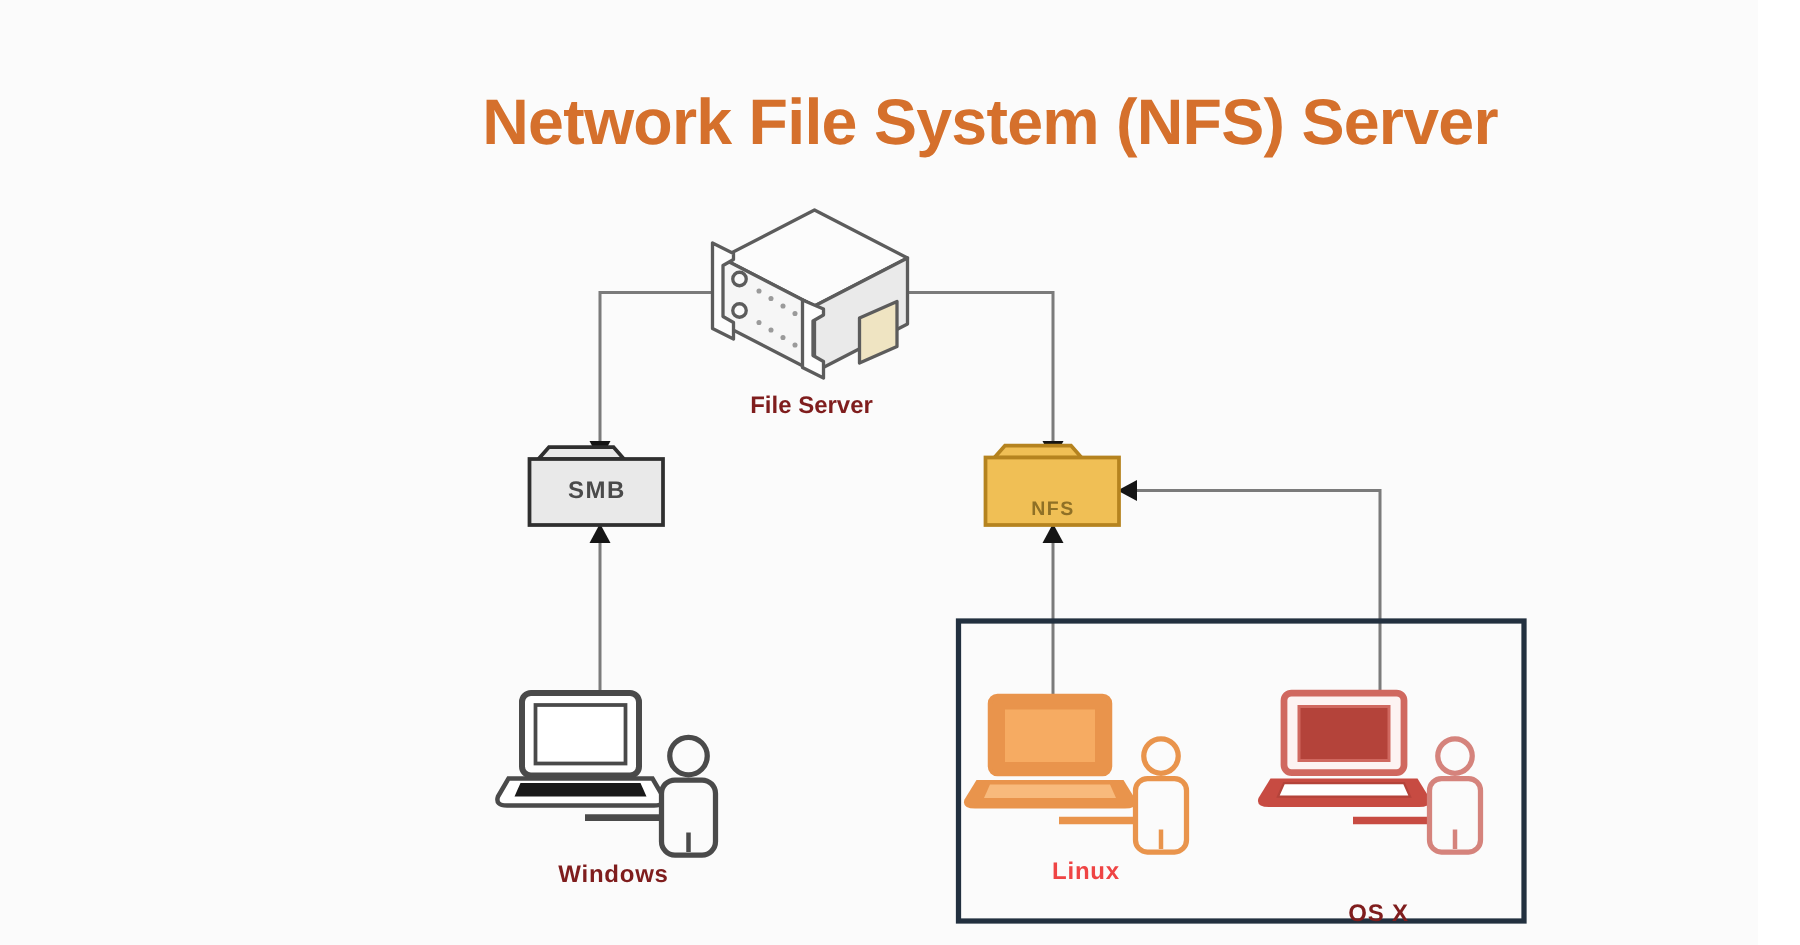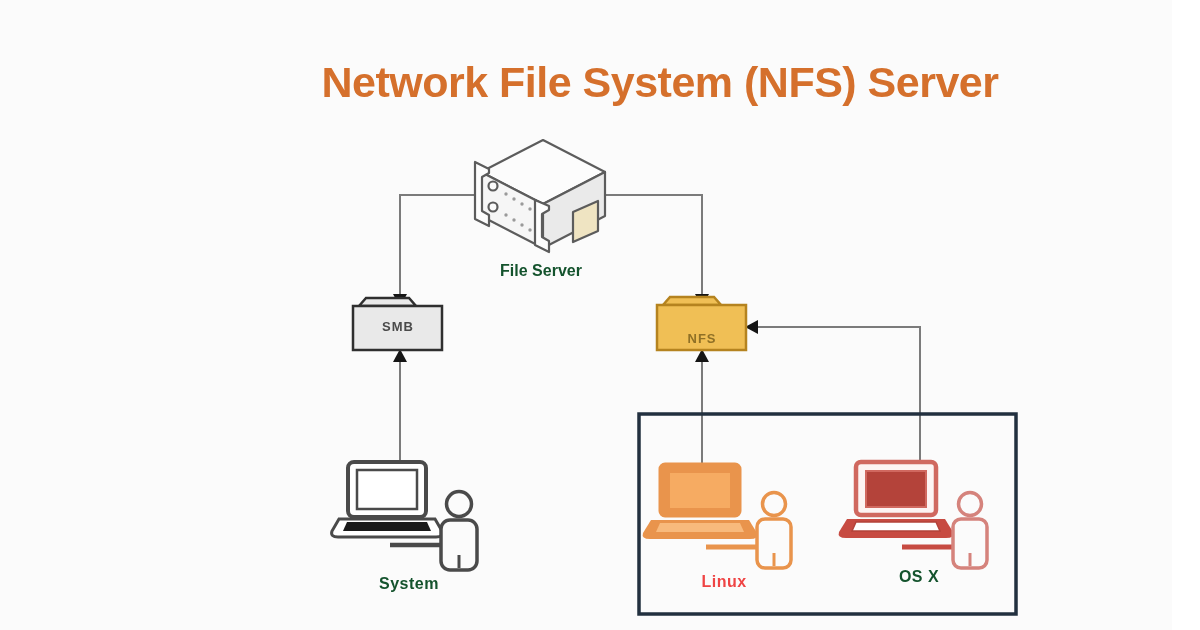--- a/index.html
+++ b/index.html
@@ -8,36 +8,36 @@
     width:1172px;height:630px;
     background:#fbfbfb;
     overflow:hidden;
     font-family:"Liberation Sans", sans-serif;
   }
   .stage svg{position:absolute;left:0;top:0;}
   .txt{
     position:absolute;
     transform:translateX(-50%);
     white-space:nowrap;
-    color:#14532d;
+    color:#7f1d1d;
     font-weight:700;
   }
   .title{
     top:58px;left:660px;
     font-size:43px;
     letter-spacing:-0.5px;
     color:#d5702c;
   }
   .node-label{font-size:16px;letter-spacing:0.5px;}
   .file-server-label{top:262px;left:541px;font-size:16px;}
-  .smb-label{top:319px;left:398px;font-size:13px;letter-spacing:1px;color:#4a4a4a;font-weight:600;}
+  .smb-label{top:319px;left:398px;font-size:16px;letter-spacing:1px;color:#4a4a4a;font-weight:600;}
   .nfs-label{top:331px;left:702px;font-size:13px;letter-spacing:1px;color:#8f7026;font-weight:600;}
   .windows-label{top:575px;left:409px;}
   .linux-label{top:573px;left:724px;color:#ef4444;}
-  .osx-label{top:568px;left:919px;}
+  .osx-label{top:601px;left:919px;}
 </style>
 </head>
 <body>
 
 <div class="stage">
 
   <svg width="1200" height="630" viewBox="0 0 1200 630">
 
     <g fill="none" stroke="#7b7b7b" stroke-width="2">
       <path d="M400,300 V195 H702 V300"></path>
@@ -118,16 +118,16 @@
       <circle cx="970" cy="504" r="11.5" fill="#fbfbfb" stroke="#d5837c" stroke-width="3.5"></circle>
       <rect x="953" y="519" width="34" height="49" rx="8" fill="#fbfbfb" stroke="#d5837c" stroke-width="3.5"></rect>
       <line x1="970" y1="553" x2="970" y2="566" stroke="#d5837c" stroke-width="3"></line>
     </g>
   </svg>
 
   <div class="txt title">Network File System (NFS) Server</div>
   <div class="txt file-server-label">File Server</div>
   <div class="txt smb-label">SMB</div>
   <div class="txt nfs-label">NFS</div>
-  <div class="txt node-label windows-label">System</div>
+  <div class="txt node-label windows-label">Windows</div>
   <div class="txt node-label linux-label">Linux</div>
   <div class="txt node-label osx-label">OS X</div>
 </div>
 
 </body></html>

